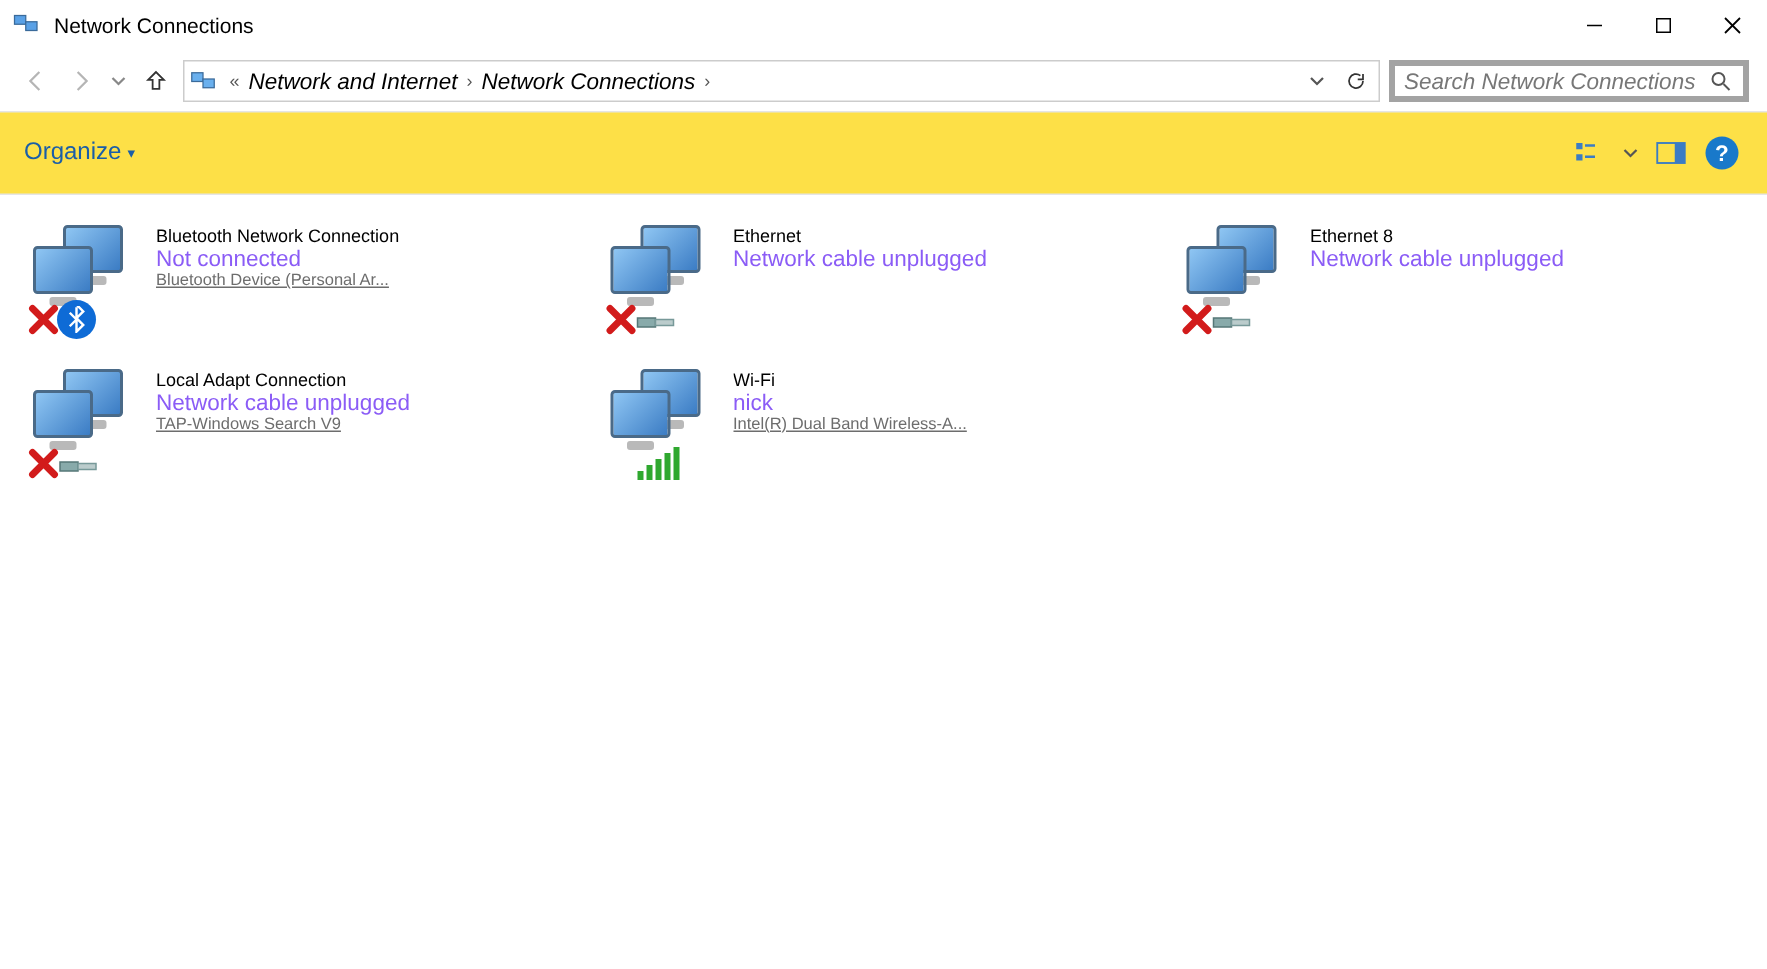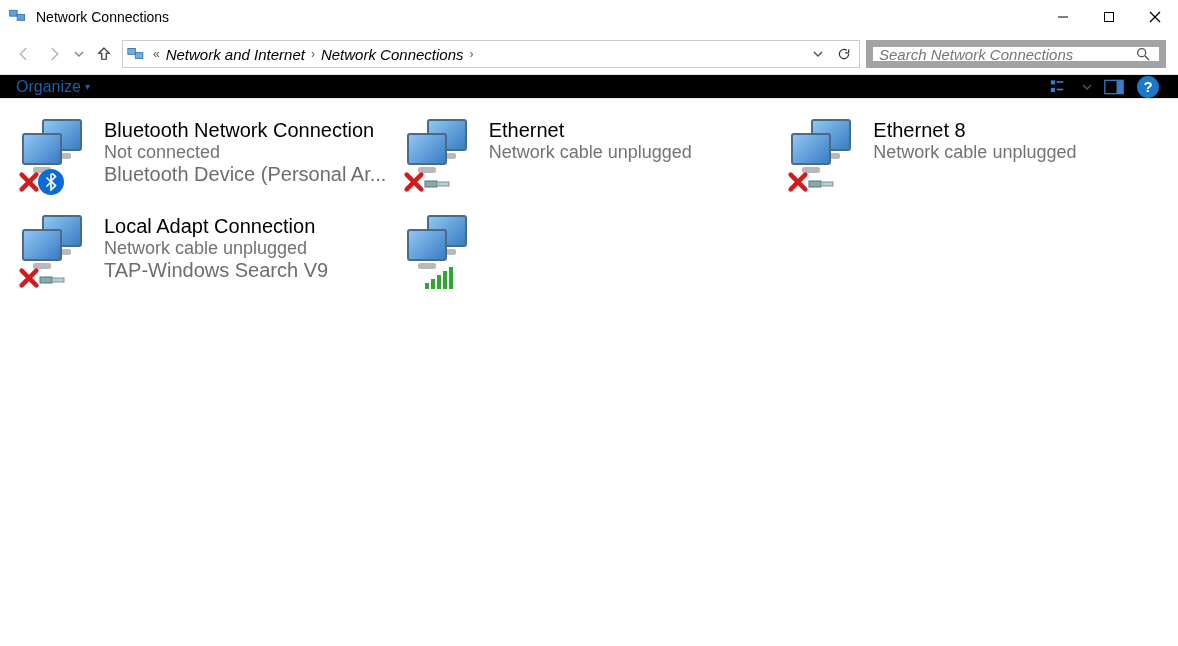--- a/index.html
+++ b/index.html
@@ -68,43 +68,43 @@
   .address .chev { color:#555; font-size:12px; padding:0 2px; }
   .address .crumb { white-space: nowrap; font-style: italic; }
   .address .addr-spacer { flex:1; }
   .addr-right-btn {
     width: 22px; height: 26px;
     display:flex; align-items:center; justify-content:center;
     color:#333;
     font-size:12px;
   }
   .searchbox {
-    width: 300px;
+    width: 240px;
     height: 28px;
-    border: 7px solid #a3a3a3;
+    border: 4px solid #a3a3a3;
     display: flex;
     align-items: center;
     padding: 0 6px;
   }
   .searchbox input {
     flex:1;
     border:none;
     outline:none;
     font-size:15px;
     color:#333;
     font-style: italic;
     background: transparent;
   }
   .searchbox input::placeholder { color:#777; font-style: italic; }
   .searchbox .mag { width:20px; display:flex; align-items:center; justify-content:center; color:#555;}
 
   
   .toolbar {
-    height: 25px;
-    background: #000000;
+    height: 56px;
+    background: #fde047;
     border-top: 1px solid #e5e5e5;
     border-bottom: 1px solid #e5e5e5;
     display:flex;
     align-items:center;
     padding: 0 16px;
   }
   .toolbar .organize {
     color:#1a5ea8;
     font-size:16px;
     display:flex; align-items:center; gap:4px;
@@ -141,23 +141,23 @@
     padding: 2px 4px;
   }
   .conn .iconwrap {
     width: 72px; height: 72px; position: relative;
     flex-shrink:0;
   }
   .conn .textcol {
     display:flex; flex-direction:column;
     overflow:hidden;
   }
-  .conn .name { font-size:20px; color:#000; white-space:nowrap; overflow:hidden; text-overflow:ellipsis;}
-  .conn .status { font-size:18px; color:#737373; white-space:nowrap; overflow:hidden; text-overflow:ellipsis;}
-  .conn .device { font-size:20px; color:#6d6d6d; white-space:nowrap; overflow:hidden; text-overflow:ellipsis;}
+  .conn .name { font-size:12px; color:#000; white-space:nowrap; overflow:hidden; text-overflow:ellipsis;}
+  .conn .status { font-size:15px; color:#8b5cf6; white-space:nowrap; overflow:hidden; text-overflow:ellipsis;}
+  .conn .device { font-size:11px; color:#6d6d6d; white-space:nowrap; overflow:hidden; text-overflow:ellipsis;text-decoration:underline;}
 
   
   .netmon {
     position:absolute; left:0; top:0; width:72px; height:62px;
   }
   .mon {
     position:absolute;
     width:40px; height:32px;
     background: linear-gradient(135deg,#8fc6f3,#3b7cc4);
     border:2px solid #4a6a88;
@@ -417,15 +417,20 @@
           <div class="stand"></div>
       </div>
       <div class="overlay-bars">
         <span style="height:6px"></span>
           <span style="height:10px"></span>
           <span style="height:14px"></span>
           <span style="height:18px"></span>
           <span style="height:22px"></span>
       </div>
     </div>
+    <div class="textcol">
+      <div class="name">Wi-Fi</div>
+      <div class="status">nick</div>
+      <div class="device">Intel(R) Dual Band Wireless-A...</div>
+    </div>
   </div>
 
 </div>
 
 </body></html>

